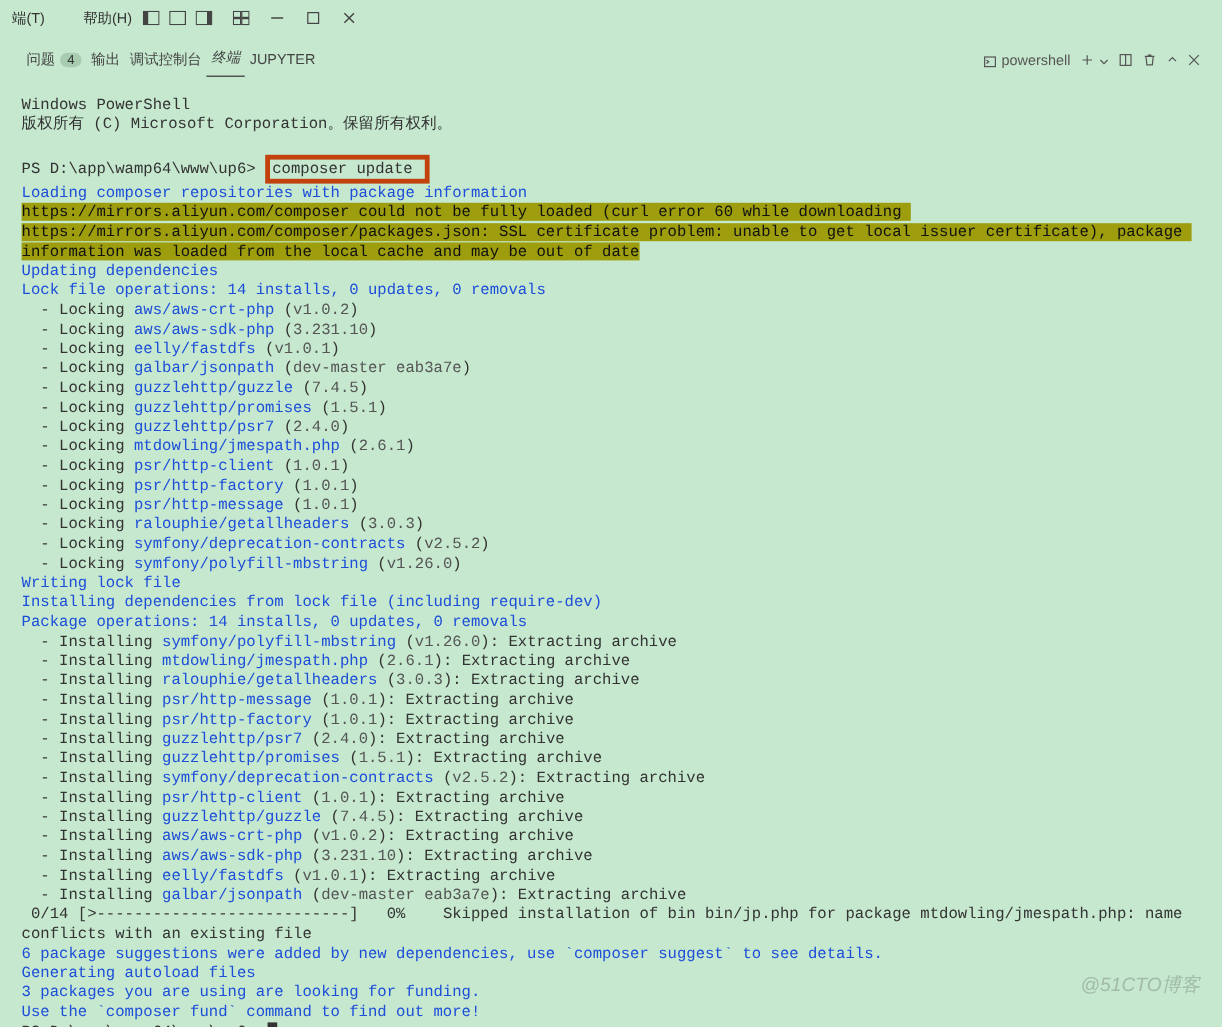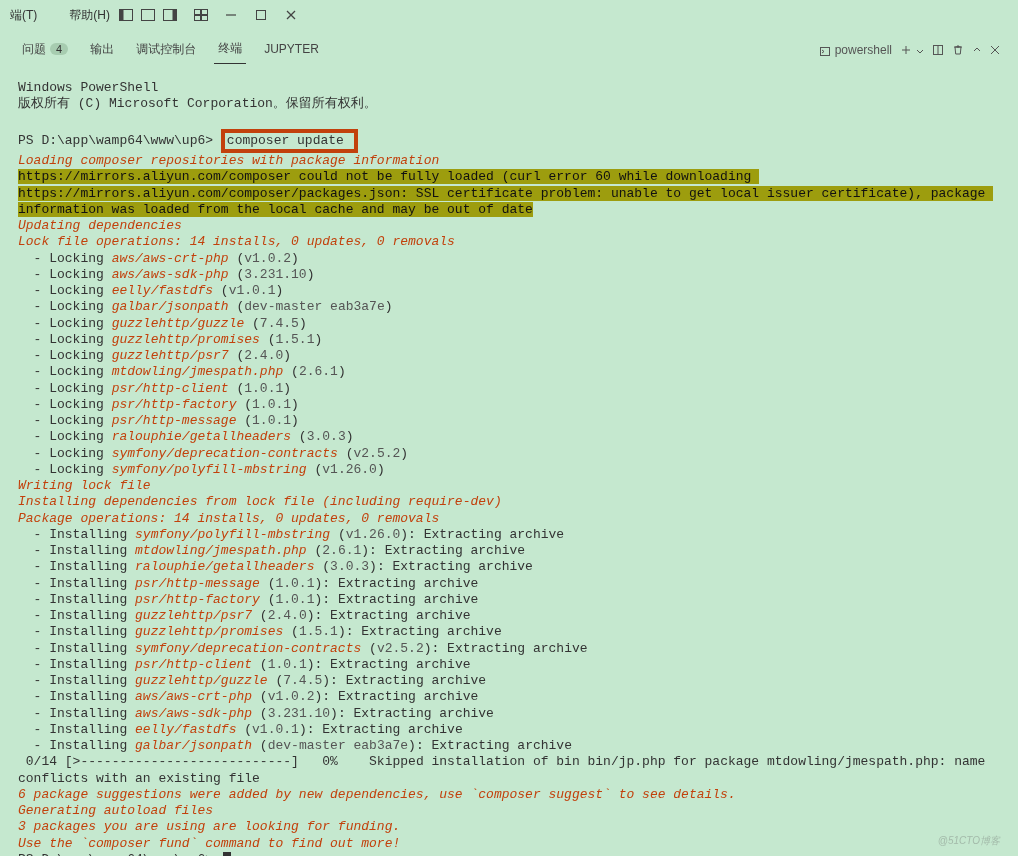--- a/index.html
+++ b/index.html
@@ -37,44 +37,43 @@
   width: 28px; height: 22px;
   display: flex; align-items: center; justify-content: center;
   cursor: default;
   color: #444;
 }
 .layout-icons { display:flex; gap:0; margin-right:4px;}
 .layout-icons .icon-btn{width:22px;}
 .tabbar {
   display: flex;
   align-items: center;
-  gap: 14px;
   padding: 6px 18px 0 18px;
   font-size: 12px;
 }
 .tab { padding: 4px 4px 6px 4px; color:#444; cursor:default;}
-.tab.active { border-bottom:1px solid #333; }
+.tab.active { border-bottom:1px solid #333;font-style:italic; }
 .count-badge { background: #a7ccb0; color:#333; border-radius:8px; padding:0 6px; margin-left:4px; font-size:11px;}
 .right-tools { margin-left:auto; display:flex; align-items:center; gap:8px; color:#555;}
 .right-tools .tool{ display:flex; align-items:flex-end; gap:4px; cursor:default;}
 .terminal {
   font-family: Consolas, "Courier New", monospace;
   font-size: 13px;
   line-height: 1.25;
   padding: 16px 18px 8px 18px;
   white-space: pre;
   color: #333;
 }
-.green { color: #c2410c; font-style: italic; }
+.green { color: #1d4ed8; }
 .gray { color: #555; }
 .warn-hl { background:#9d9d0e; color:#111; }
 .redbox { border:4px solid #c2410c; padding:0 2px; display:inline-block; }
 .cursor-blk { display:inline-block; width:8px; height:14px; background:#333; vertical-align:middle; margin-left:2px;}
 .watermark{
-  position:absolute; right:18px; bottom:8px; color:rgba(100,100,100,0.35); font-size:10px; font-style:italic;text-align:right;
+  position:absolute; right:18px; bottom:24px; color:rgba(100,100,100,0.35); font-size:16px; font-style:italic;text-align:right;
 }
 svg { display:block; }
 </style>
 </head>
 <body>
 
 <div class="titlebar">
   <div class="menu-left">
     <span class="menu-item">端(T)</span>
     <span class="menu-item">帮助(H)</span>

